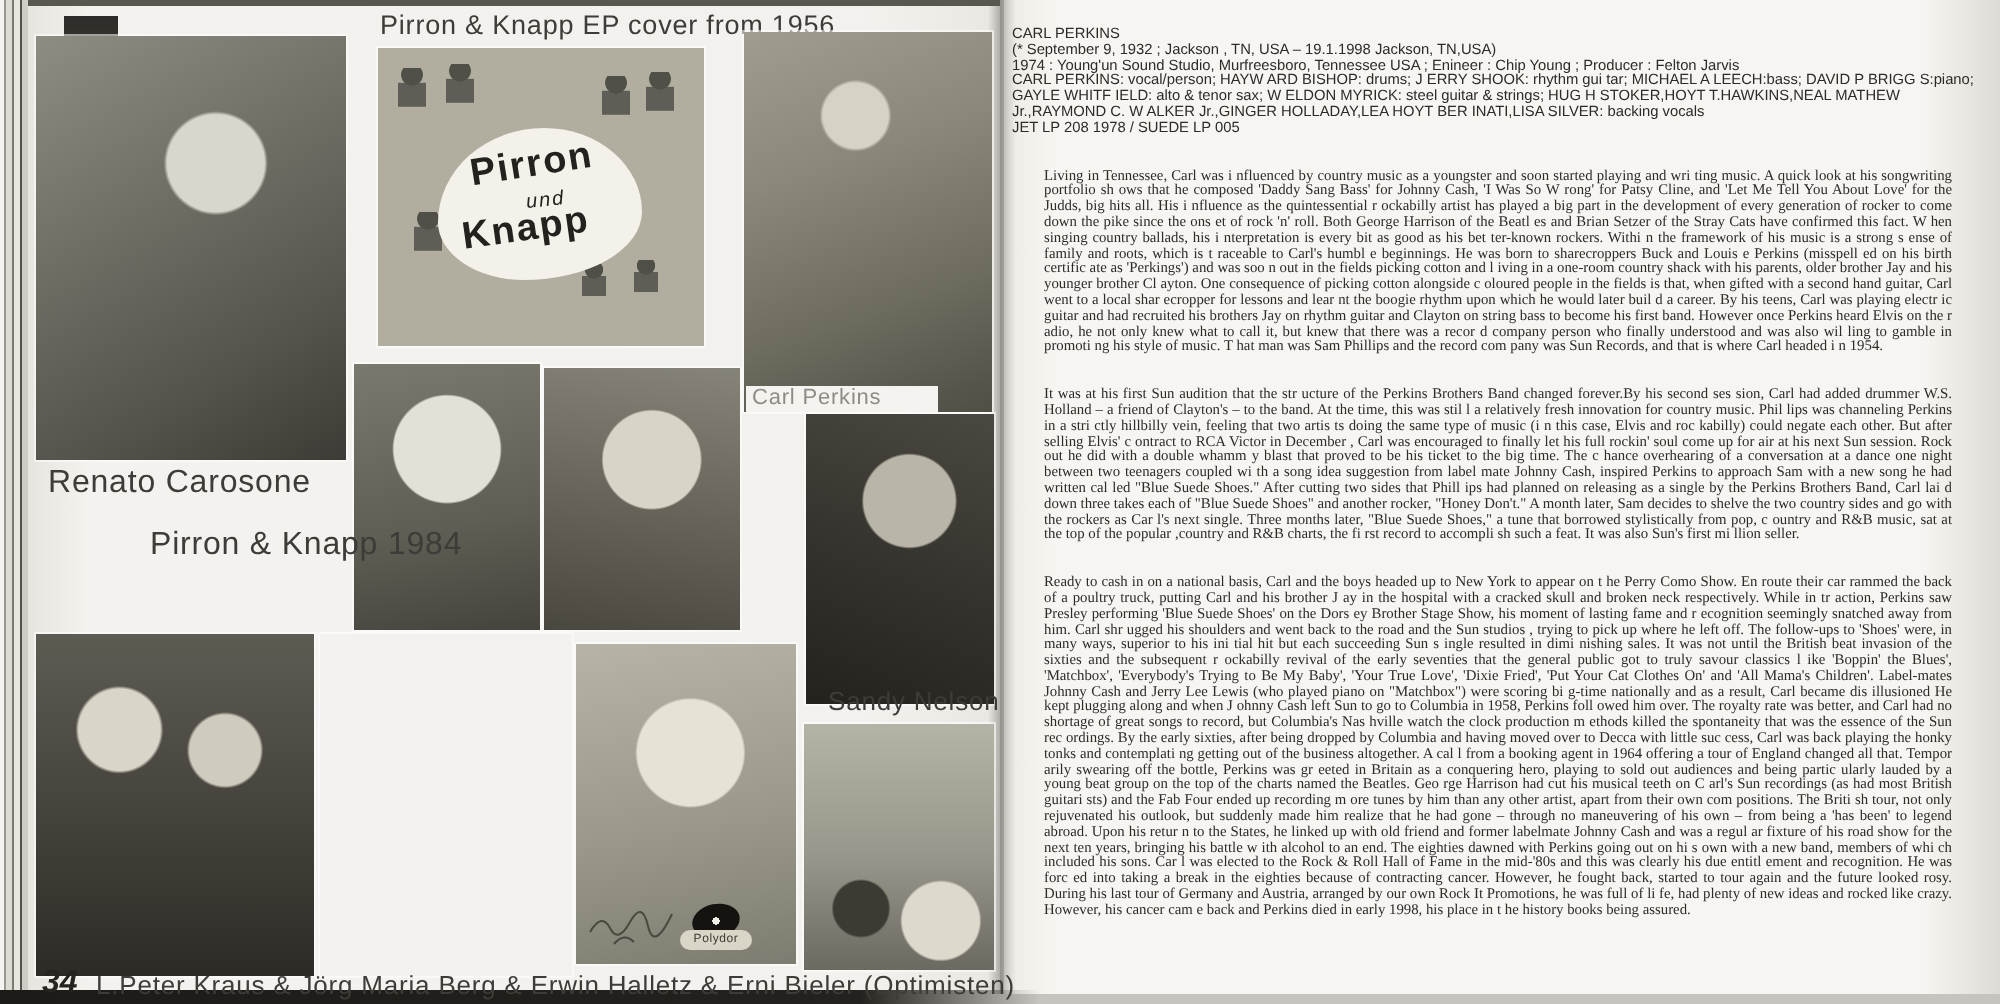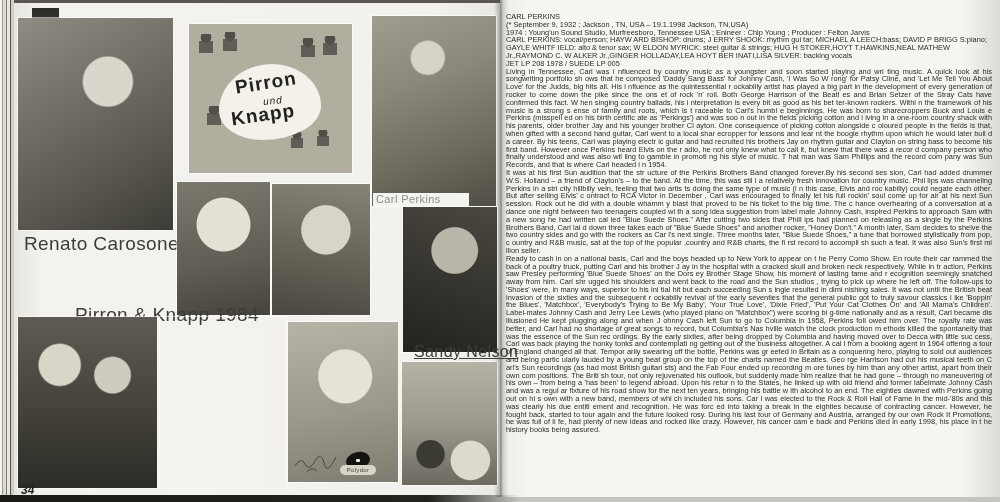--- a/index.html
+++ b/index.html
@@ -61,51 +61,52 @@
                linear-gradient(180deg,#8f8c80 0,#6b6density 0,#6b685d 55%,#3f3d36 100%);}
   #ph-bieler{left:288px;top:322px;width:110px;height:160px;
     background:radial-gradient(circle at 52% 34%,#e6e2d6 0 22%,rgba(0,0,0,0) 23%),
                linear-gradient(170deg,#b7b3a6 0,#9c998c 55%,#7e7b70 100%);}
   .polydor-disc{position:absolute;left:346px;top:452px;width:24px;height:17px;background:
       radial-gradient(circle at 50% 50%,#f0eee6 0 12%,#14130f 13% 100%);border-radius:50%;transform:rotate(-12deg);}
   .polydor-band{position:absolute;left:340px;top:465px;width:36px;height:10px;background:#d9d5c7;
       border-radius:5px;color:#3c3a33;font-size:6px;line-height:10px;text-align:center;letter-spacing:.3px;}
   .sig{position:absolute;left:293px;top:450px;}
   
-  .cap{position:absolute;color:#3d3c38;letter-spacing:.4px;font-size:19px;}
+  .cap{position:absolute;color:#3d3c38;letter-spacing:.4px;font-size:16px;}
   .cap-renato{left:24px;top:233px;}
   .cap-eptop{left:190px;top:5px;font-size:13.5px;}
-  .cap-p84{left:75px;top:264px;margin-top:40px;}
-  .cap-sandy{left:414px;top:343px;font-size:16px;text-decoration:underline;}
+  .cap-p84{left:75px;top:264px;}
+  .cap-sandy{left:414px;top:343px;font-size:13px;}
   .cap-opt{left:48px;top:485px;font-size:13px;}
-  .pagenum{position:absolute;font-size:12px;font-weight:bold;font-style:italic;color:#25241f;}
+  .pagenum{position:absolute;font-size:16px;font-weight:bold;font-style:italic;color:#25241f;}
   .pn-34{left:21px;top:483px;}
   .pn-35{left:1023px;top:477px;}
   
   .rp-text{position:absolute;left:506px;top:13px;width:486px;
            font-size:7.4px;line-height:7.8px;color:#2c2b28;}
   .rp-line{white-space:normal;}
-  .rp-para{margin:0;text-align:justify;}
+  .rp-para{margin:16px;text-align:justify;font-family:Liberation Serif, serif;}
 </style>
 </head>
 <body>
 
 <div class="stage">
 
   <div class="edge-stripes"></div>
   <div class="left-page"></div>
   <div class="right-page"></div>
   <div class="spine"></div>
   <div class="top-edge"></div>
   <div class="bottom-edge"></div>
   <div class="artifact"></div>
 
   <div class="photo" id="ph-renato"></div>
   <div class="cap cap-renato">Renato Carosone</div>
 
+  <div class="cap cap-eptop">Pirron &amp; Knapp EP cover from 1956</div>
   <div class="photo" id="ph-epcover">
     <div class="ep-fig" style="left:10px;top:10px;"></div>
     <div class="ep-fig" style="left:34px;top:8px;"></div>
     <div class="ep-fig" style="left:112px;top:14px;"></div>
     <div class="ep-fig" style="left:134px;top:12px;"></div>
     <div class="ep-fig" style="left:18px;top:82px;"></div>
     <div class="ep-fig" style="left:102px;top:108px;width:12px;height:20px;"></div>
     <div class="ep-fig" style="left:128px;top:106px;width:12px;height:20px;"></div>
     <div class="ep-blob">
       <div class="ep-word ep-w1">Pirron</div>
@@ -127,20 +128,21 @@
 
   <div class="photo" id="ph-kraus"></div>
   <div class="photo" id="ph-halletz"></div>
   <div class="photo" id="ph-bieler"></div>
   <svg class="sig" width="52" height="28">
     <path d="M2 16 q6 -10 10 -2 t10 -3 t9 2 t12 -6 M14 22 q5 -6 10 -1" stroke="#4a483f" stroke-width="1" fill="none"></path>
   </svg>
   <div class="polydor-disc"></div>
   <div class="polydor-band">Polydor</div>
 
+  <div class="cap cap-opt">L.Peter Kraus &amp; Jörg Maria Berg &amp; Erwin Halletz &amp; Erni Bieler (Optimisten)</div>
   <div class="pagenum pn-34">34</div>
 
   <div class="rp-text">
     <div class="rp-line">CARL PERKINS</div>
     <div class="rp-line">(* September 9, 1932 ; Jackson , TN, USA – 19.1.1998 Jackson, TN,USA)</div>
     <div class="rp-line">1974 : Young'un Sound Studio, Murfreesboro, Tennessee USA ; Enineer : Chip Young ; Producer : Felton Jarvis</div>
     <div class="rp-line">CARL PERKINS: vocal/person; HAYW ARD BISHOP: drums; J ERRY SHOOK: rhythm gui tar; MICHAEL A LEECH:bass; DAVID P BRIGG S:piano;</div>
     <div class="rp-line">GAYLE WHITF IELD: alto &amp; tenor sax; W ELDON MYRICK: steel guitar &amp; strings; HUG H STOKER,HOYT T.HAWKINS,NEAL MATHEW</div>
     <div class="rp-line">Jr.,RAYMOND C. W ALKER Jr.,GINGER HOLLADAY,LEA HOYT BER INATI,LISA SILVER: backing vocals</div>
     <div class="rp-line">JET LP 208   1978 / SUEDE LP 005</div>

